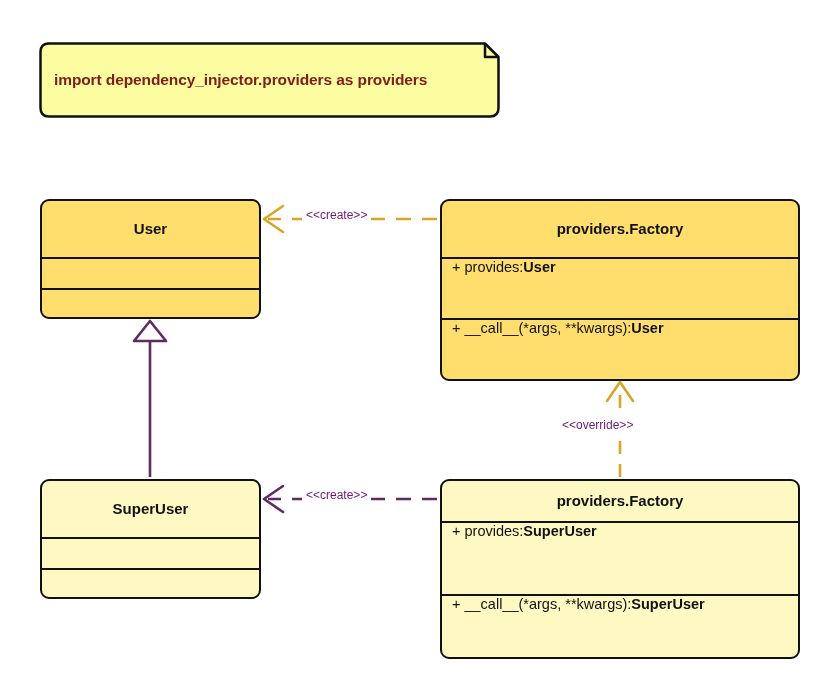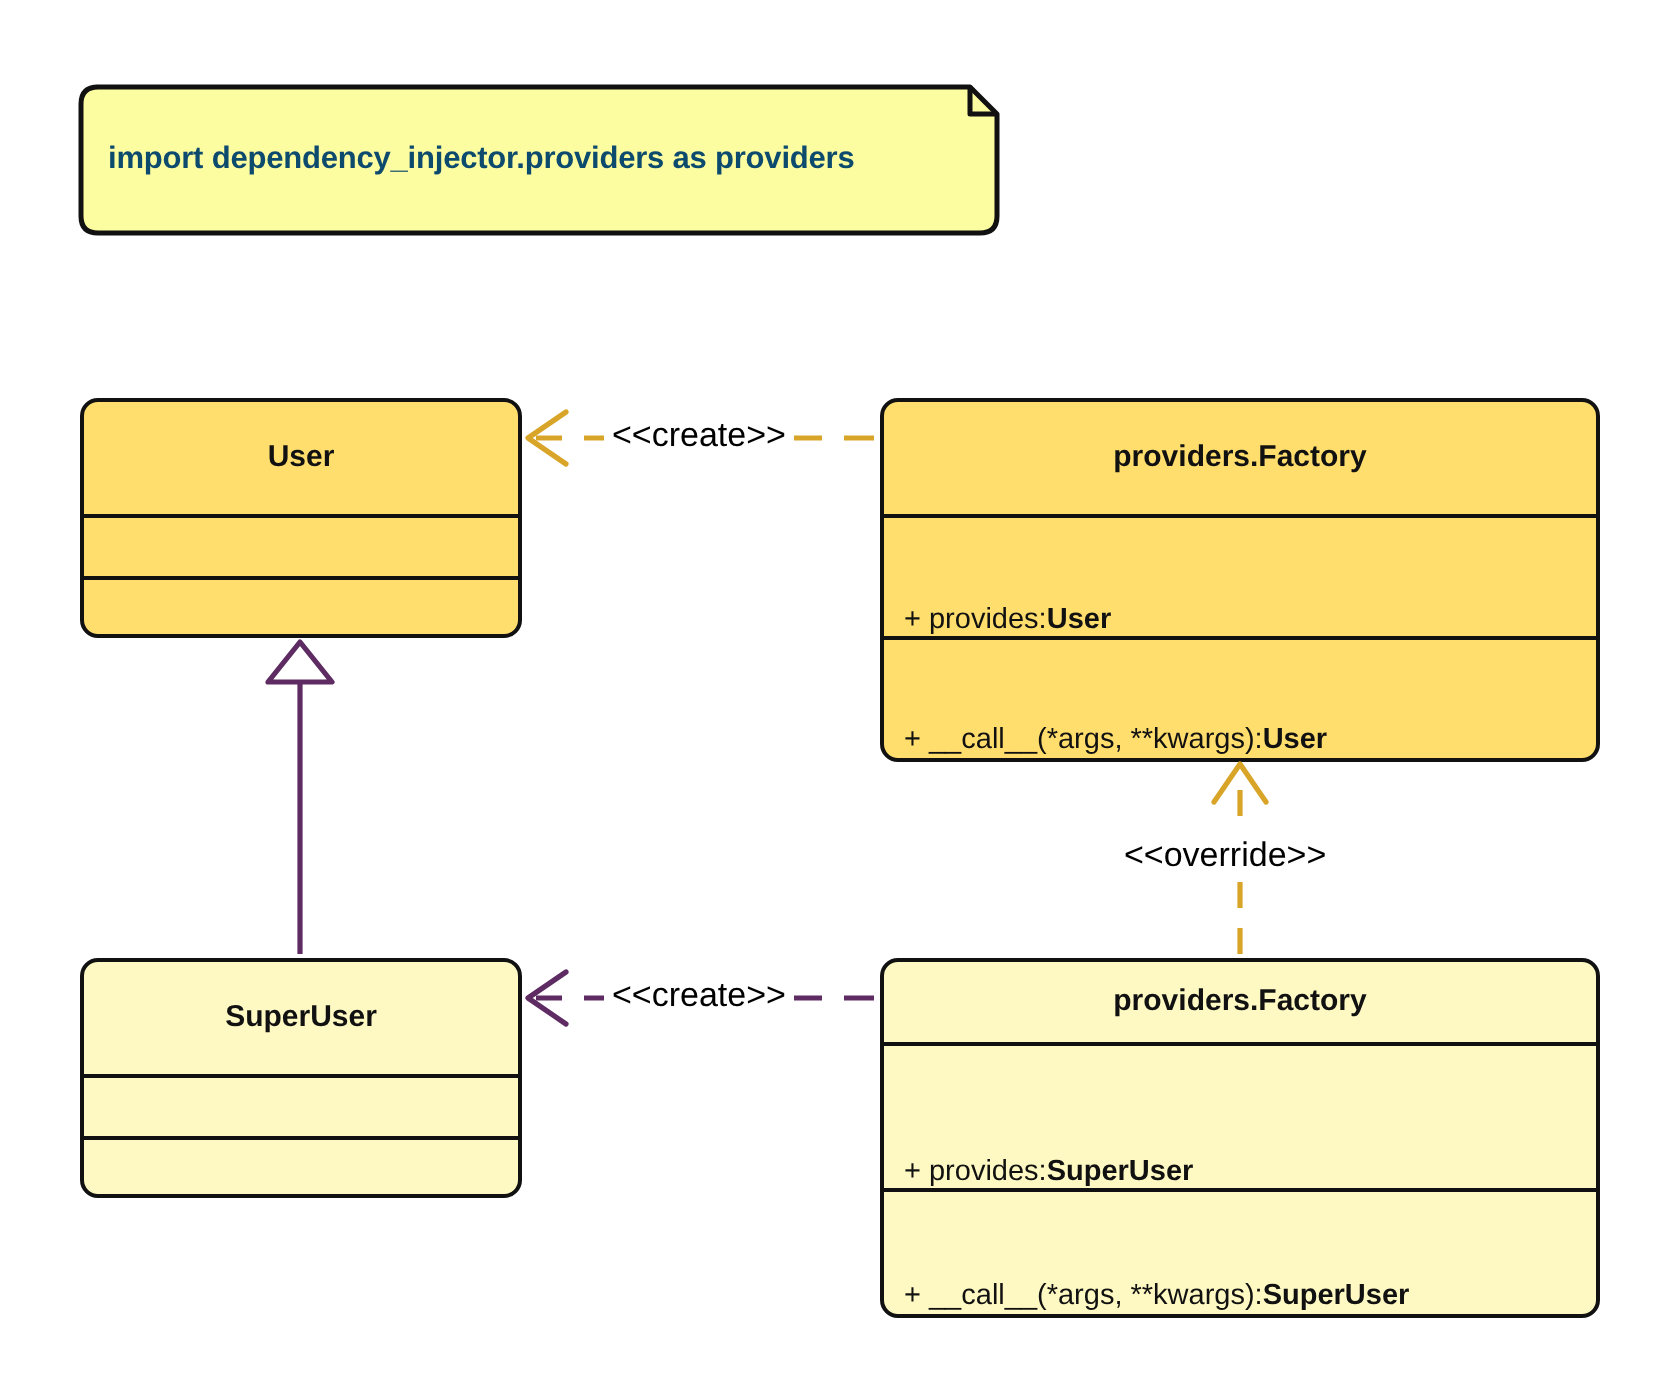--- a/index.html
+++ b/index.html
@@ -29,21 +29,21 @@
   .note-text {
     position: absolute;
     left: 16px;
     top: 0;
     width: 440px;
     height: 78px;
     display: flex;
     align-items: center;
     font-size: 15.5px;
     font-weight: bold;
-    color: #0c4a6e;
+    color: #7f1d1d;
     letter-spacing: -0.1px;
     white-space: nowrap;
   }
 
   
   .cls {
     position: absolute;
     border: 2.5px solid #111111;
     border-radius: 9px;
     box-sizing: border-box;
@@ -63,21 +63,21 @@
     font-size: 15px;
     color: #111111;
     line-height: 1.28;
     text-align: center;
     border-bottom: 2.5px solid #111111;
   }
   .cls-row {
     box-sizing: border-box;
     width: 100%;
     display: flex;
-    align-items: flex-end;
+    align-items: flex-start;
     padding-left: 10px;
     font-size: 14.5px;
     color: #111111;
     white-space: nowrap;
   }
   .cls-row + .cls-row { border-top: 2.5px solid #111111; }
   .cls-row.empty { padding: 0; }
   .cls-row b { font-weight: bold; }
 
   
@@ -108,22 +108,22 @@
   #edges {
     position: absolute;
     left: 0;
     top: 0;
     width: 840px;
     height: 700px;
     pointer-events: none;
   }
   .edge-label {
     position: absolute;
-    font-size: 17px;
-    color: #000000;
+    font-size: 12px;
+    color: #701a75;
     white-space: nowrap;
     background: #ffffff;
     padding: 0 4px;
   }
   #label-create-top    { left: 302px; top: 208px; }
   #label-create-bottom { left: 302px; top: 488px; }
   #label-override      { left: 558px; top: 418px; }
 </style>
 </head>
 <body>

